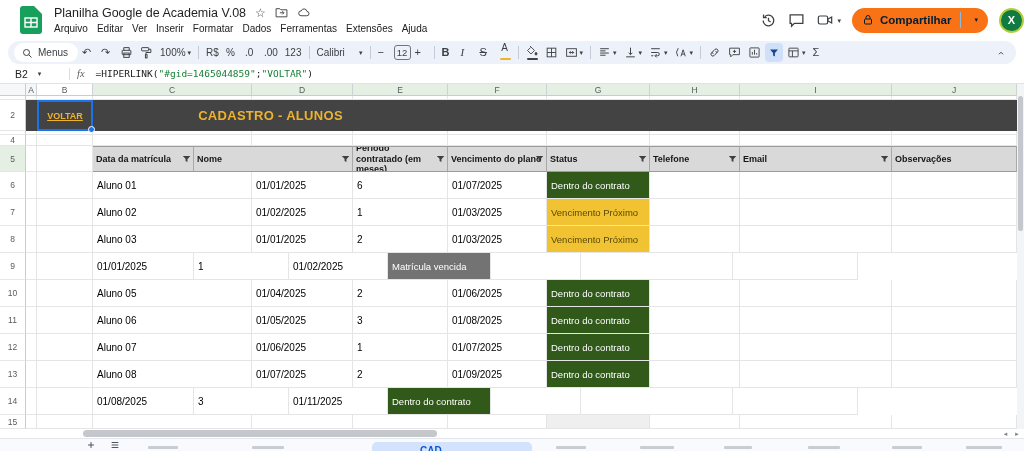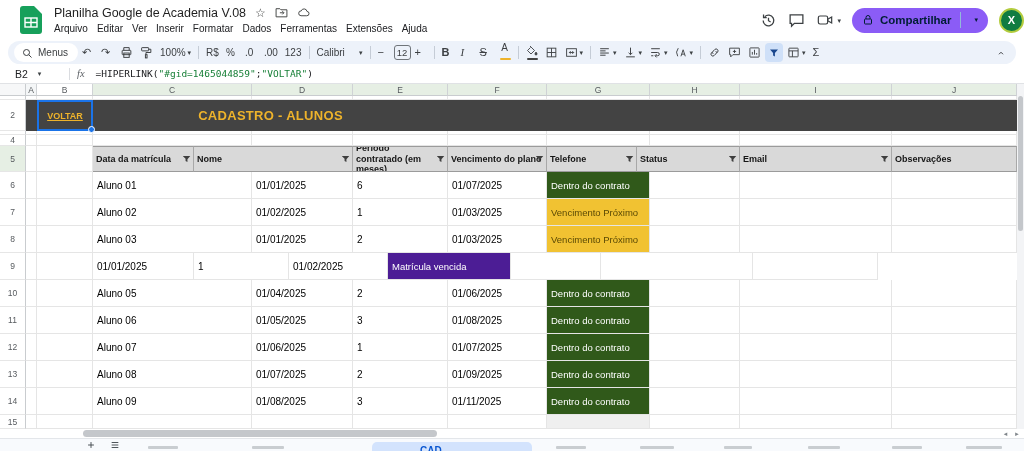--- a/index.html
+++ b/index.html
@@ -132,21 +132,21 @@
             <path d="M3 4h18v12H9l-4 4v-4H3z"></path>
           </svg>
       </span>
       <span class="cam-group">
         <svg width="18" height="16" viewBox="0 0 24 24" fill="none" stroke="#3c4043" stroke-width="1.8">
             <rect x="2" y="6" width="14" height="12" rx="2.5"></rect>
             <path d="M16 11l6-3.5v9L16 13z"></path>
           </svg>
         <span class="caret">▾</span>
       </span>
-      <div class="share" style="background:#8b5cf6">
+      <div class="share" style="background:#f97316">
         <svg width="12" height="12" viewBox="0 0 24 24" fill="none" stroke="#001d35" stroke-width="2">
             <rect x="5" y="10" width="14" height="10" rx="1.5"></rect>
             <path d="M8 10V7a4 4 0 0 1 8 0v3"></path>
           </svg>
         <span class="share-label">Compartilhar</span>
         <span class="share-sep"></span>
         <span class="share-caret">▾</span>
       </div>
       <div class="avatar" style="background:#107c41;border:2px solid #b3cc3e">X</div>
     </div>
@@ -420,28 +420,28 @@
           <svg class="fun" width="9" height="9" viewBox="0 0 24 24" fill="#3f3f3f">
             <path d="M2 4h20l-7.5 8.5V20l-5-2.5v-6z"></path>
           </svg>
         </div>
         <div class="cell hcell" style="width: 99px; background: rgb(217, 217, 217);">
           <span>Vencimento do plano</span>
           <svg class="fun" width="9" height="9" viewBox="0 0 24 24" fill="#3f3f3f">
             <path d="M2 4h20l-7.5 8.5V20l-5-2.5v-6z"></path>
           </svg>
         </div>
+        <div class="cell hcell" style="width: 103px; background: rgb(217, 217, 217);">
+          <span>Status</span>
+          <svg class="fun" width="9" height="9" viewBox="0 0 24 24" fill="#3f3f3f">
+            <path d="M2 4h20l-7.5 8.5V20l-5-2.5v-6z"></path>
+          </svg>
+        </div>
         <div class="cell hcell" style="width: 90px; background: rgb(217, 217, 217);">
           <span>Telefone</span>
-          <svg class="fun" width="9" height="9" viewBox="0 0 24 24" fill="#3f3f3f">
-            <path d="M2 4h20l-7.5 8.5V20l-5-2.5v-6z"></path>
-          </svg>
-        </div>
-        <div class="cell hcell" style="width: 103px; background: rgb(217, 217, 217);">
-          <span>Status</span>
           <svg class="fun" width="9" height="9" viewBox="0 0 24 24" fill="#3f3f3f">
             <path d="M2 4h20l-7.5 8.5V20l-5-2.5v-6z"></path>
           </svg>
         </div>
         <div class="cell hcell" style="width: 152px; background: rgb(217, 217, 217);">
           <span>Email</span>
           <svg class="fun" width="9" height="9" viewBox="0 0 24 24" fill="#3f3f3f">
             <path d="M2 4h20l-7.5 8.5V20l-5-2.5v-6z"></path>
           </svg>
         </div>
@@ -484,21 +484,21 @@
         <div class="cell" style="width: 90px;"></div>
         <div class="cell" style="width: 152px;"></div>
         <div class="cell" style="width: 125px;"></div>
       </div>
       <div class="grow" style="height: 27px;">
         <div class="cell" style="width: 11px;"></div>
         <div class="cell" style="width: 56px;"></div>
         <div class="cell" style="width: 101px;">01/01/2025</div>
         <div class="cell" style="width: 95px;">1</div>
         <div class="cell" style="width: 99px;">01/02/2025</div>
-        <div class="cell scell" style="width: 123px; background: #4c1d95; color: rgb(255, 255, 255);">Matrícula vencida</div>
+        <div class="cell scell" style="width: 103px; background: #737373; color: rgb(255, 255, 255);">Matrícula vencida</div>
         <div class="cell" style="width: 90px;"></div>
         <div class="cell" style="width: 152px;"></div>
         <div class="cell" style="width: 125px;"></div>
       </div>
       <div class="grow" style="height: 27px;">
         <div class="cell" style="width: 11px;"></div>
         <div class="cell" style="width: 56px;"></div>
         <div class="cell" style="width: 159px;">Aluno 05</div>
         <div class="cell" style="width: 101px;">01/04/2025</div>
         <div class="cell" style="width: 95px;">2</div>
@@ -540,21 +540,20 @@
         <div class="cell" style="width: 95px;">2</div>
         <div class="cell" style="width: 99px;">01/09/2025</div>
         <div class="cell scell" style="width: 103px; background: rgb(48, 89, 26); color: rgb(255, 255, 255);">Dentro do contrato</div>
         <div class="cell" style="width: 90px;"></div>
         <div class="cell" style="width: 152px;"></div>
         <div class="cell" style="width: 125px;"></div>
       </div>
       <div class="grow" style="height: 27px;">
         <div class="cell" style="width: 11px;"></div>
         <div class="cell" style="width: 56px;"></div>
-        <div class="cell" style="width: 159px;">Aluno 09</div>
         <div class="cell" style="width: 101px;">01/08/2025</div>
         <div class="cell" style="width: 95px;">3</div>
         <div class="cell" style="width: 99px;">01/11/2025</div>
         <div class="cell scell" style="width: 103px; background: rgb(48, 89, 26); color: rgb(255, 255, 255);">Dentro do contrato</div>
         <div class="cell" style="width: 90px;"></div>
         <div class="cell" style="width: 152px;"></div>
         <div class="cell" style="width: 125px;"></div>
       </div>
       <div class="grow" style="height: 14px;">
         <div class="cell" style="width: 11px;"></div>

